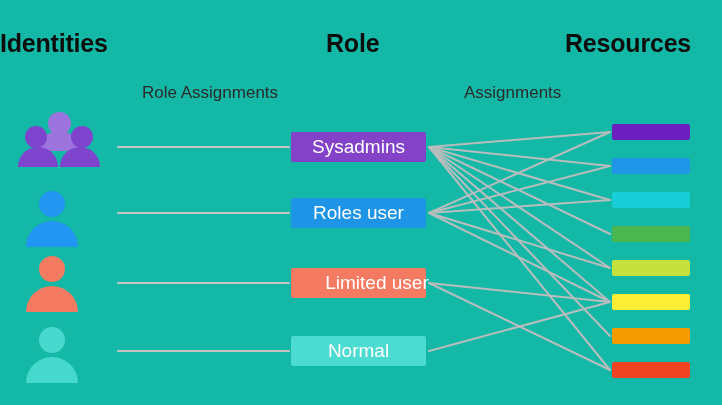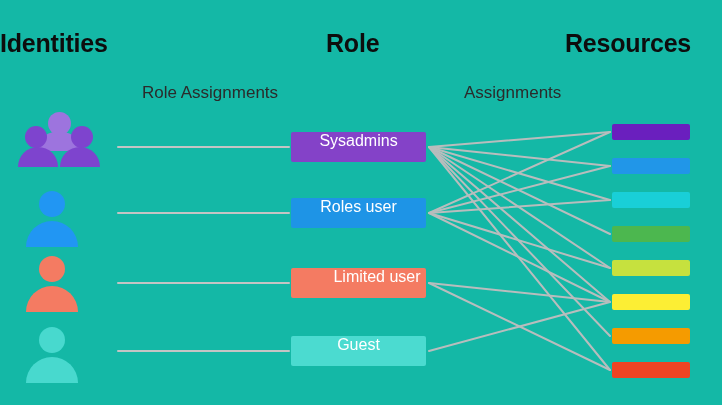--- a/index.html
+++ b/index.html
@@ -111,24 +111,24 @@
   }
 
   
   .role-box {
     position: absolute;
     left: 291px;
     width: 135px;
     height: 30px;
     border-radius: 2px;
     color: #ffffff;
-    font-size: 16px;
+    font-size: 19px;
     font-weight: 400;
     display: flex;
-    align-items: flex-start;
+    align-items: center;
     justify-content: center;
     box-sizing: border-box;
     white-space: nowrap;
   }
 
   
   .resource-bar {
     position: absolute;
     left: 612px;
     width: 78px;
@@ -215,21 +215,21 @@
       <div class="role-box" style="top: 132px; background: rgb(132, 66, 200);">
         <span>Sysadmins</span>
       </div>
       <div class="role-box" style="top: 198px; background: rgb(30, 148, 230);">
         <span>Roles user</span>
       </div>
       <div class="role-box" style="top: 268px; background: rgb(244, 123, 98); padding-left: 37px;">
         <span>Limited user</span>
       </div>
       <div class="role-box" style="top: 336px; background: rgb(75, 219, 208);">
-        <span>Guest</span>
+        <span>Normal</span>
       </div>
     </div>
 
   <div id="resources-column">
       <div class="resource-bar" style="top: 124px; background: rgb(106, 31, 190);"></div>
       <div class="resource-bar" style="top: 158px; background: rgb(33, 150, 232);"></div>
       <div class="resource-bar" style="top: 192px; background: rgb(25, 207, 215);"></div>
       <div class="resource-bar" style="top: 226px; background: rgb(76, 183, 79);"></div>
       <div class="resource-bar" style="top: 260px; background: rgb(198, 225, 62);"></div>
       <div class="resource-bar" style="top: 294px; background: rgb(252, 238, 52);"></div>

